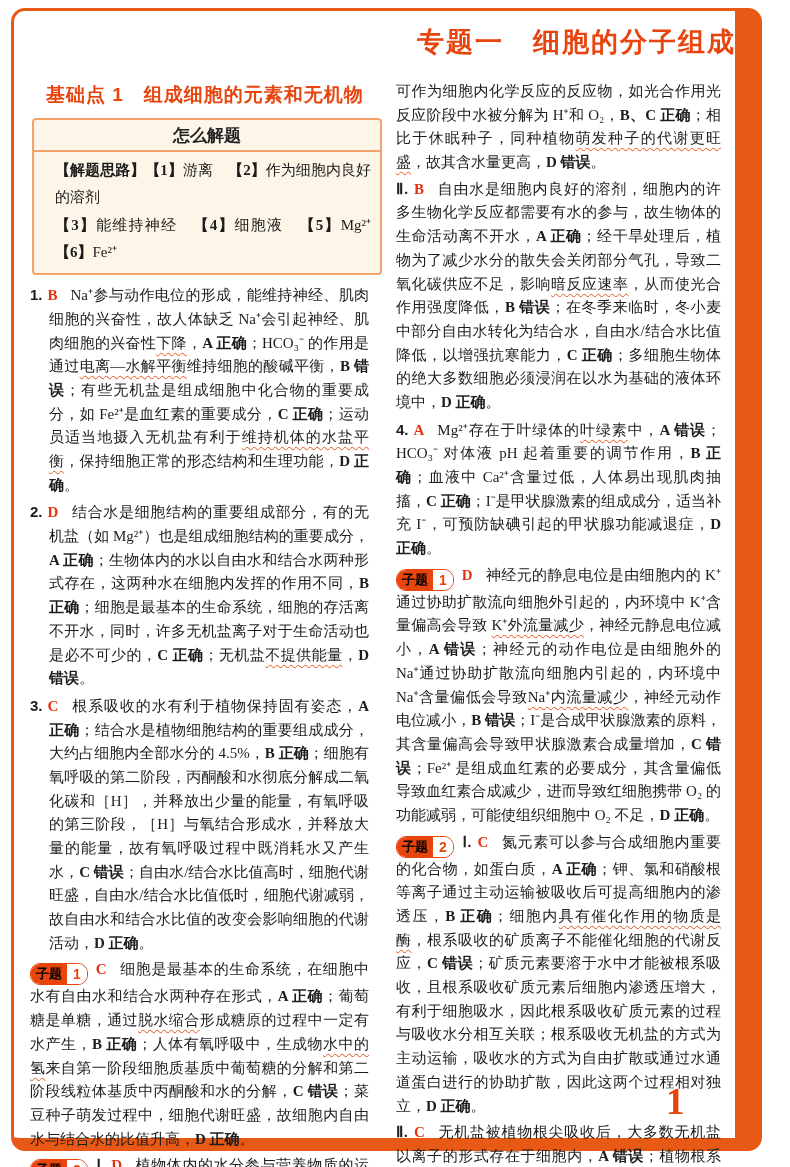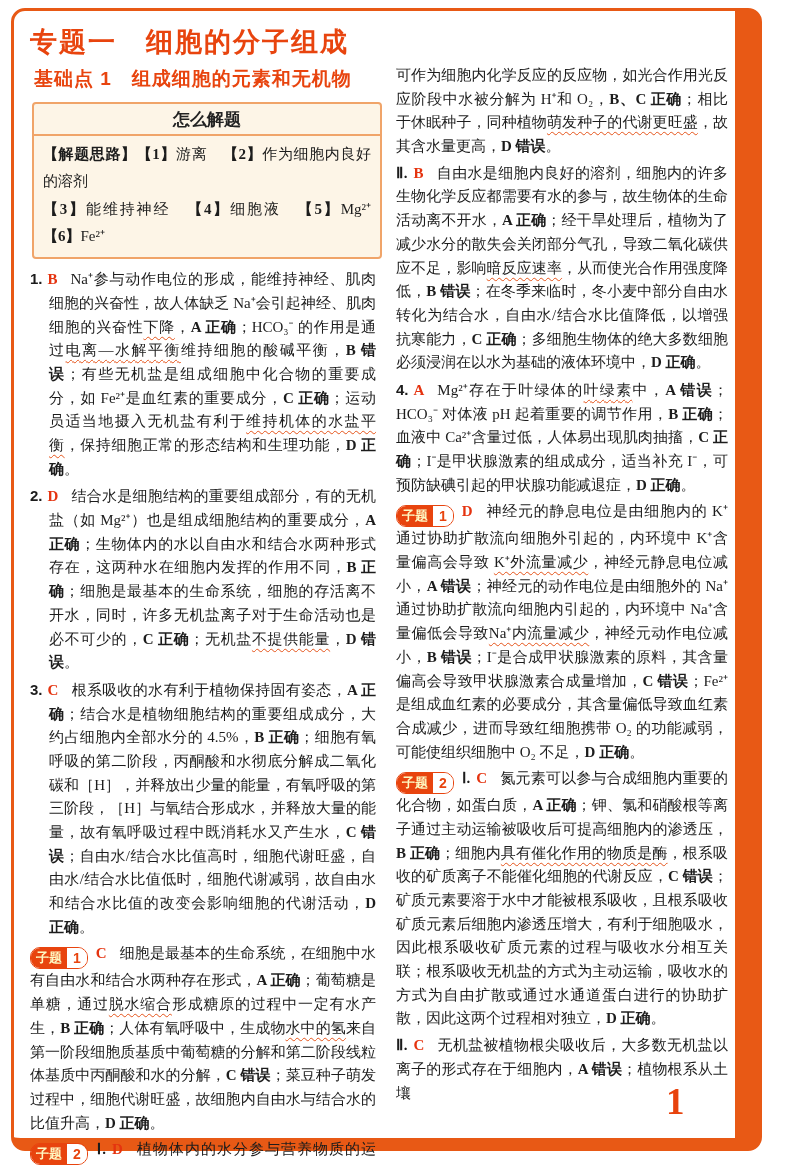--- a/index.html
+++ b/index.html
@@ -11,46 +11,46 @@
   .frame{
     position:absolute;left:11px;top:8px;width:751px;height:1143px;
     box-sizing:border-box;
     border:3px solid #e85915;
     border-right-width:27px;
     border-bottom-width:13px;
     border-radius:14px;
   }
   .content{position:absolute;left:30px;top:16px;width:706px;}
   .title{
-    text-align:left;color:#e8440e;font-weight:bold;font-size:27px;
+    text-align:right;color:#e8440e;font-weight:bold;font-size:27px;
     font-family:Liberation Sans, sans-serif;
-    letter-spacing:2px;margin:8px 0 4px 0;
+    letter-spacing:2px;margin:8px 0 20px 0;
   }
   .columns{display:flex;gap:12px;}
   .col-left{width:354px;}
   .col-right{width:340px;}
   .section-header{
     color:#e8440e;font-weight:bold;font-size:19px;
     font-family:"Liberation Sans", sans-serif;
-    letter-spacing:1px;margin:2px 0 10px 4px;
+    letter-spacing:1px;margin:2px 0 10px 16px;
   }
   .howto{
     border:2px solid #f0a469;background:#fdf5e7;border-radius:4px;
     margin:0 2px 8px 2px;
   }
   .howto-title{
     text-align:center;font-weight:bold;font-size:17px;
     font-family:"Liberation Sans", sans-serif;
     padding:4px 0 3px 0;border-bottom:2px solid #f0a469;color:#222;
   }
-  .howto-body{padding:5px 9px 7px 9px;font-size:15px;line-height:1.82;}
+  .howto-body{padding:5px 9px 7px 9px;font-size:15px;line-height:1.82;margin-left:12px;}
   .howto-line{text-align:justify;}
   .item{
     font-size:15px;line-height:1.58;text-align:justify;
-    margin:0 8px 3px 0;
+    margin:0 15px 3px 0;
   }
   .item.numbered{padding-left:19px;text-indent:-19px;}
   .inum{
     font-weight:bold;font-family:"Liberation Sans", sans-serif;
     margin-right:5px;
   }
   .ans{
     color:#e5330f;font-weight:bold;margin:0 13px 0 0;
   }
   .roman{font-weight:bold;margin-right:6px;}
@@ -62,21 +62,21 @@
     text-decoration-thickness:1px;
     text-underline-offset:4px;
   }
   .ziti-badge{
     display:inline-flex;align-items:stretch;height:20px;
     border:1.5px solid #e8440e;border-radius:10px;overflow:hidden;
     vertical-align:-4px;margin-right:8px;text-indent:0;
     font-family:"Liberation Sans", sans-serif;line-height:20px;
   }
   .zb-left{
-    background:#e8440e;color:#fef9c3;font-weight:bold;font-size:13px;
+    background:#e8440e;color:#000000;font-weight:bold;font-size:13px;
     padding:0 5px;display:flex;align-items:center;
   }
   .zb-num{
     background:#ffffff;color:#e8440e;font-weight:bold;font-size:14px;
     padding:0 6px;display:flex;align-items:center;
   }
   .page-num{
     position:absolute;left:666px;top:1080px;
     color:#e8430d;font-size:37px;font-weight:bold;
     font-family:"Liberation Serif", serif;

